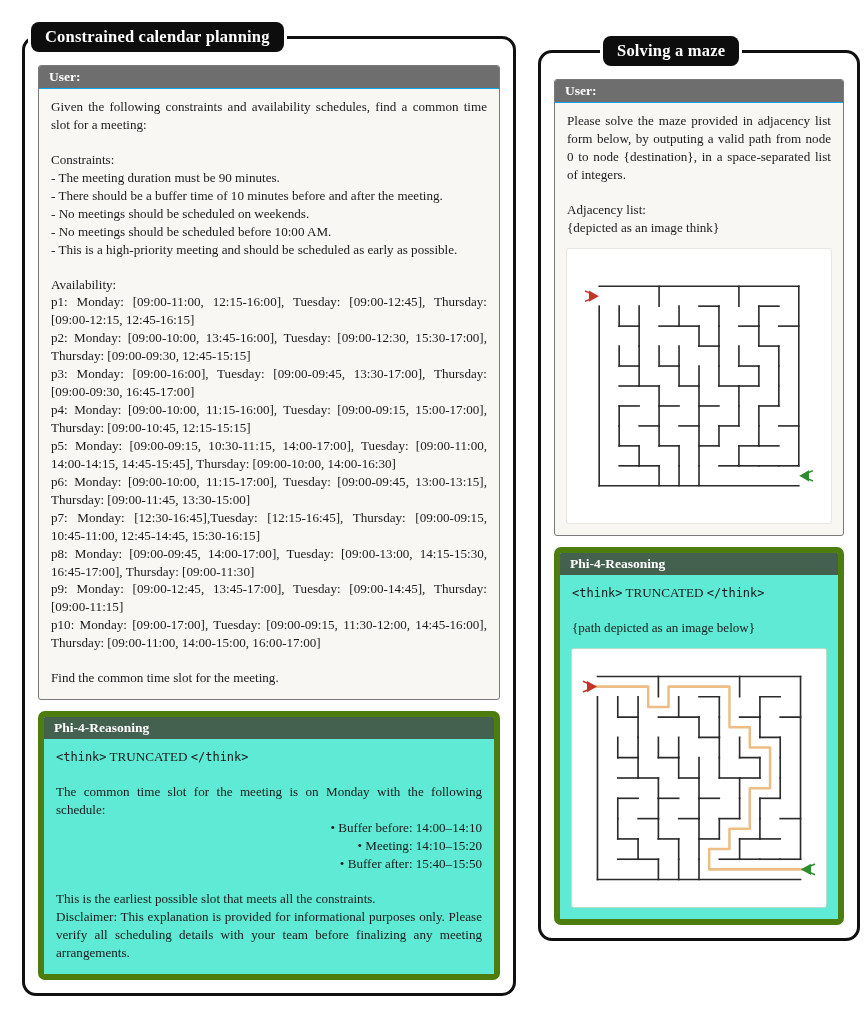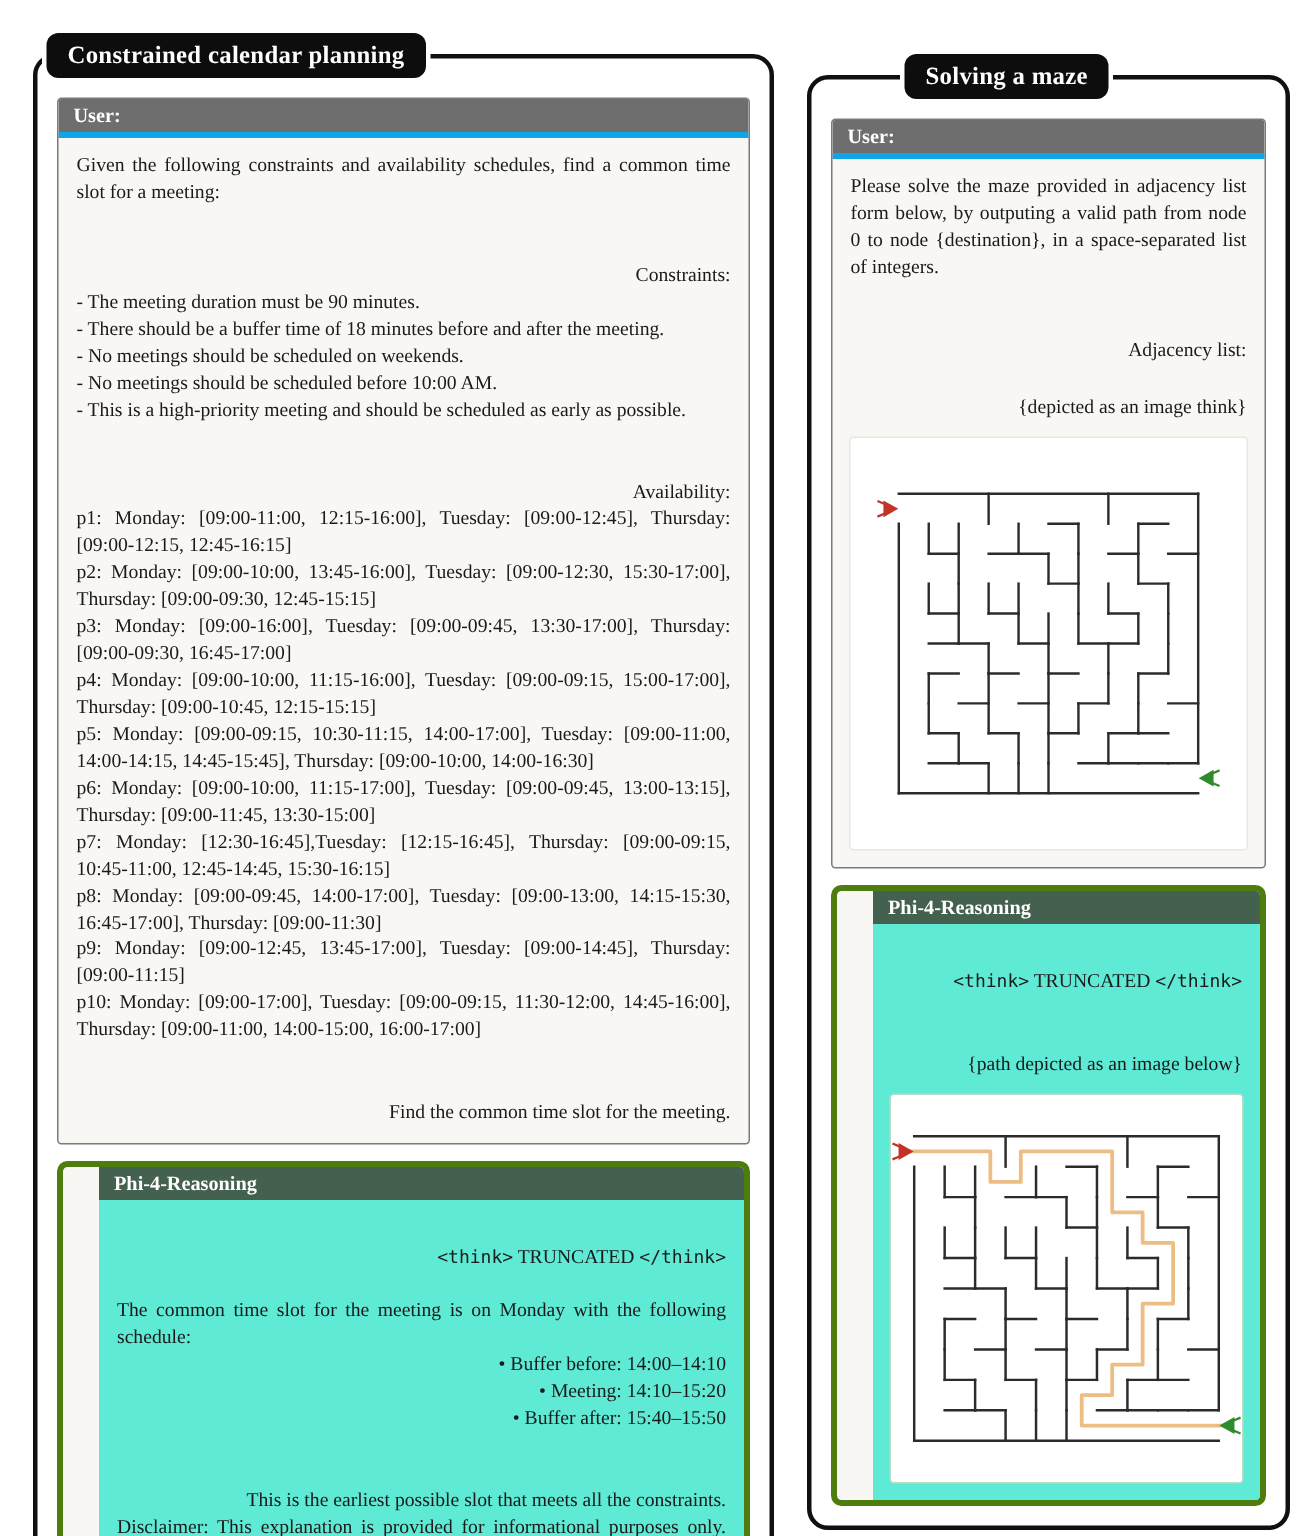--- a/index.html
+++ b/index.html
@@ -16,55 +16,55 @@
     position:absolute;top:-17px;background:#0d0d0d;color:#fff;font-weight:bold;
     font-size:16.5px;padding:5px 14px;border-radius:8px;box-shadow:0 0 0 3px #fff;
     letter-spacing:.2px;white-space:nowrap;
   }
   .panel-left .tag{left:6px;}
   .panel-right .tag{left:14px;margin-left:48px;}
   .panel-inner{padding:26px 13px 13px 13px;}
   .msg{border:1px solid #7a7a7a;border-radius:3px;overflow:hidden;background:#f8f7f4;}
   .msg-header{
     background:#6e6e6e;color:#fff;font-weight:bold;font-size:13.5px;
-    padding:3px 10px;border-bottom:4px solid #0ea5e9;
+    padding:3px 10px;border-bottom:1px solid #0ea5e9;
   }
   .msg-body{padding:9px 12px 12px 12px;font-size:13.1px;line-height:1.37;text-align:justify;}
-  .assistant{border:4px solid #4d7c0f;border-radius:7px;overflow:hidden;margin-top:11px;padding-left:24px;}
+  .assistant{border:6px solid #4d7c0f;border-radius:7px;overflow:hidden;margin-top:11px;}
   .assistant .msg-header{background:#44604f;border-bottom:none;}
   .assistant .msg-body{background:#5eead4;}
   .para{margin:0 0 0 0;}
   .gap{height:17px;}
   .mono{font-family:"DejaVu Sans Mono","Liberation Mono",monospace;font-size:12px;}
   ul.bullets{list-style:none;margin:0;padding:0;}
   ul.bullets li{text-align:right;}
   ul.bullets li::before{content:"\2022\00a0";}
   .img-box{
     background:#ffffff;border-radius:2px;margin-top:12px;
     display:flex;justify-content:center;align-items:center;
   }
   .img-box.on-gray{box-shadow:0 0 0 1px #e9e7e3;padding:22px 0;}
   .img-box.on-green{box-shadow:0 0 0 1px #b9ddc6;padding:12px 0;}
-  .plain-line{text-align:right;margin-top:20px;}
+  .plain-line{text-align:left;}
 </style>
 </head>
 <body>
 
 <div class="panel panel-left">
   <div class="tag">Constrained calendar planning</div>
   <div class="panel-inner">
 
     <div class="msg">
       <div class="msg-header">User:</div>
       <div class="msg-body">
         <div class="para">Given the following constraints and availability schedules, find a common time slot for a meeting:</div>
         <div class="gap"></div>
         <div class="plain-line">Constraints:</div>
         <div class="para">- The meeting duration must be 90 minutes.</div>
-        <div class="para">- There should be a buffer time of 18 minutes before and after the meeting.</div>
+        <div class="para">- There should be a buffer time of 10 minutes before and after the meeting.</div>
         <div class="para">- No meetings should be scheduled on weekends.</div>
         <div class="para">- No meetings should be scheduled before 10:00 AM.</div>
         <div class="para">- This is a high-priority meeting and should be scheduled as early as possible.</div>
         <div class="gap"></div>
         <div class="plain-line">Availability:</div>
         <div class="para">p1: Monday: [09:00-11:00, 12:15-16:00], Tuesday: [09:00-12:45], Thursday: [09:00-12:15, 12:45-16:15]</div>
         <div class="para">p2: Monday: [09:00-10:00, 13:45-16:00], Tuesday: [09:00-12:30, 15:30-17:00], Thursday: [09:00-09:30, 12:45-15:15]</div>
         <div class="para">p3: Monday: [09:00-16:00], Tuesday: [09:00-09:45, 13:30-17:00], Thursday: [09:00-09:30, 16:45-17:00]</div>
         <div class="para">p4: Monday: [09:00-10:00, 11:15-16:00], Tuesday: [09:00-09:15, 15:00-17:00], Thursday: [09:00-10:45, 12:15-15:15]</div>
         <div class="para">p5: Monday: [09:00-09:15, 10:30-11:15, 14:00-17:00], Tuesday: [09:00-11:00, 14:00-14:15, 14:45-15:45], Thursday: [09:00-10:00, 14:00-16:30]</div>

